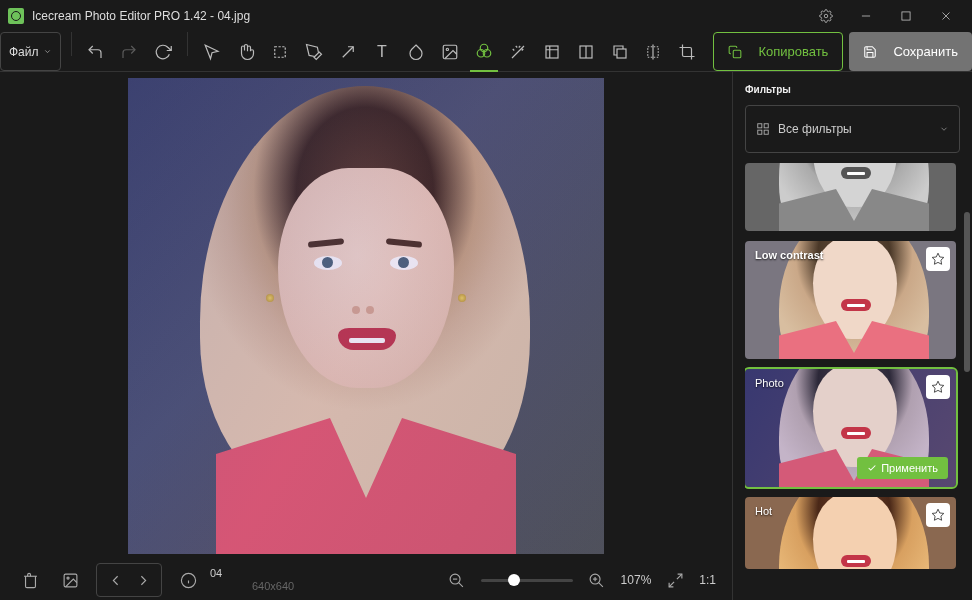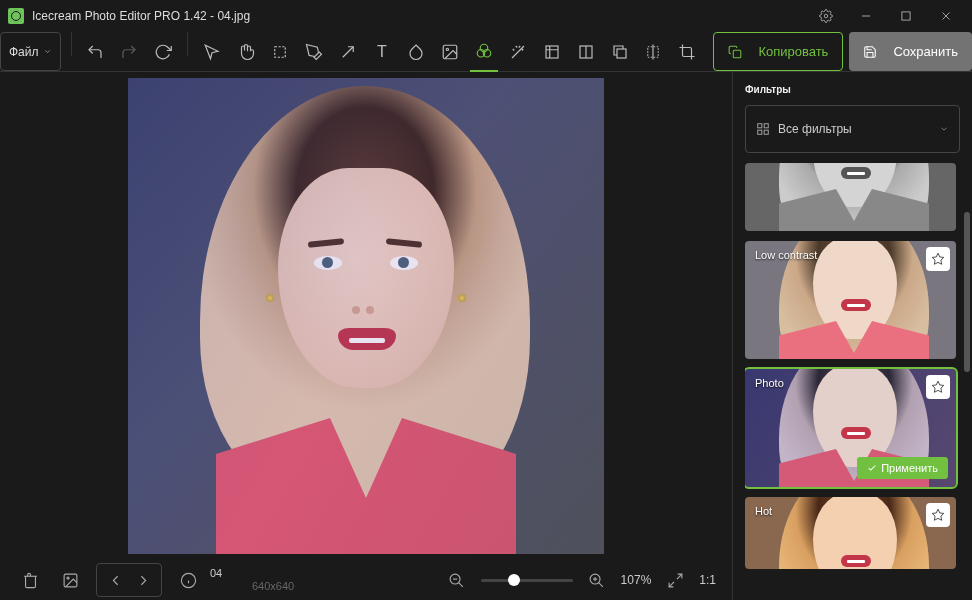--- a/index.html
+++ b/index.html
@@ -73,21 +73,21 @@
 .thumb-portrait .th-hair { position:absolute; width:150px; height:180px; left:34px; top:-32px; border-radius:50% 50% 34% 38%/56% 56% 40% 40%;}
 .thumb-portrait .th-face { position:absolute; width:84px; height:102px; left:68px; top:-4px; border-radius:44% 44% 50% 50%/50% 50% 60% 60%;}
 .thumb-portrait .th-lips { position:absolute; width:30px; height:12px; background:#c33548; border-radius:12px; top:58px; left:96px;}
 .thumb-portrait .th-teeth { position:absolute; width:18px; height:3px; background:#fff; top:5px; left:6px; border-radius:1px;}
 .thumb-portrait .th-top { position:absolute; width:150px; height:80px; left:34px; top:80px; clip-path:polygon(0 18%,38% 0,50% 40%,62% 0,100% 18%,100% 100%,0 100%);}
 .sb-scroll { position:absolute; right:2px; top:140px; width:6px; height:160px; background:#555; border-radius:3px; }
 
 .sty-bw .th-hair { background:radial-gradient(ellipse 90px 110px at 50% 25%,#3a3a3a,#222 40%,#aaa 65%,#ccc 100%);}
 .sty-bw .th-face { background:#d4d4d4;} .sty-bw .th-lips{background:#555;} .sty-bw .th-top{background:#888;} .sty-bw{background:#666;}
 .sty-low .th-hair { background:radial-gradient(ellipse 90px 110px at 50% 25%,#6a5040,#4a3828 40%,#caa888 65%,#d8bea0 100%);}
-.sty-low .th-face { background:#f0d8c8;} .sty-low .th-top{background:#ea7080;} .sty-low{background:#7a7680;}
+.sty-low .th-face { background:#f0d8c8;} .sty-low .th-top{background:#ea7080;} .sty-low{background:#7a7680;font-weight:bold;}
 .sty-frosty .th-hair { background:radial-gradient(ellipse 90px 110px at 50% 25%,#4a4050,#2c2838 40%,#b0a0b0 65%,#c4b4c8 100%);}
 .sty-frosty .th-face { background:#e4d0ca;} .sty-frosty .th-top{background:#d45a78;} .sty-frosty{background:linear-gradient(120deg,#383870,#584870);}
 .sty-hot .th-hair { background:radial-gradient(ellipse 90px 110px at 50% 25%,#704028,#4a2818 40%,#d8a060 65%,#e8b878 100%);}
 .sty-hot .th-face { background:#f4d0b0;} .sty-hot{background:#8a6850;}
 </style>
 </head>
 <body>
 
 <div class="titlebar">
   <div class="app-icon"></div>

